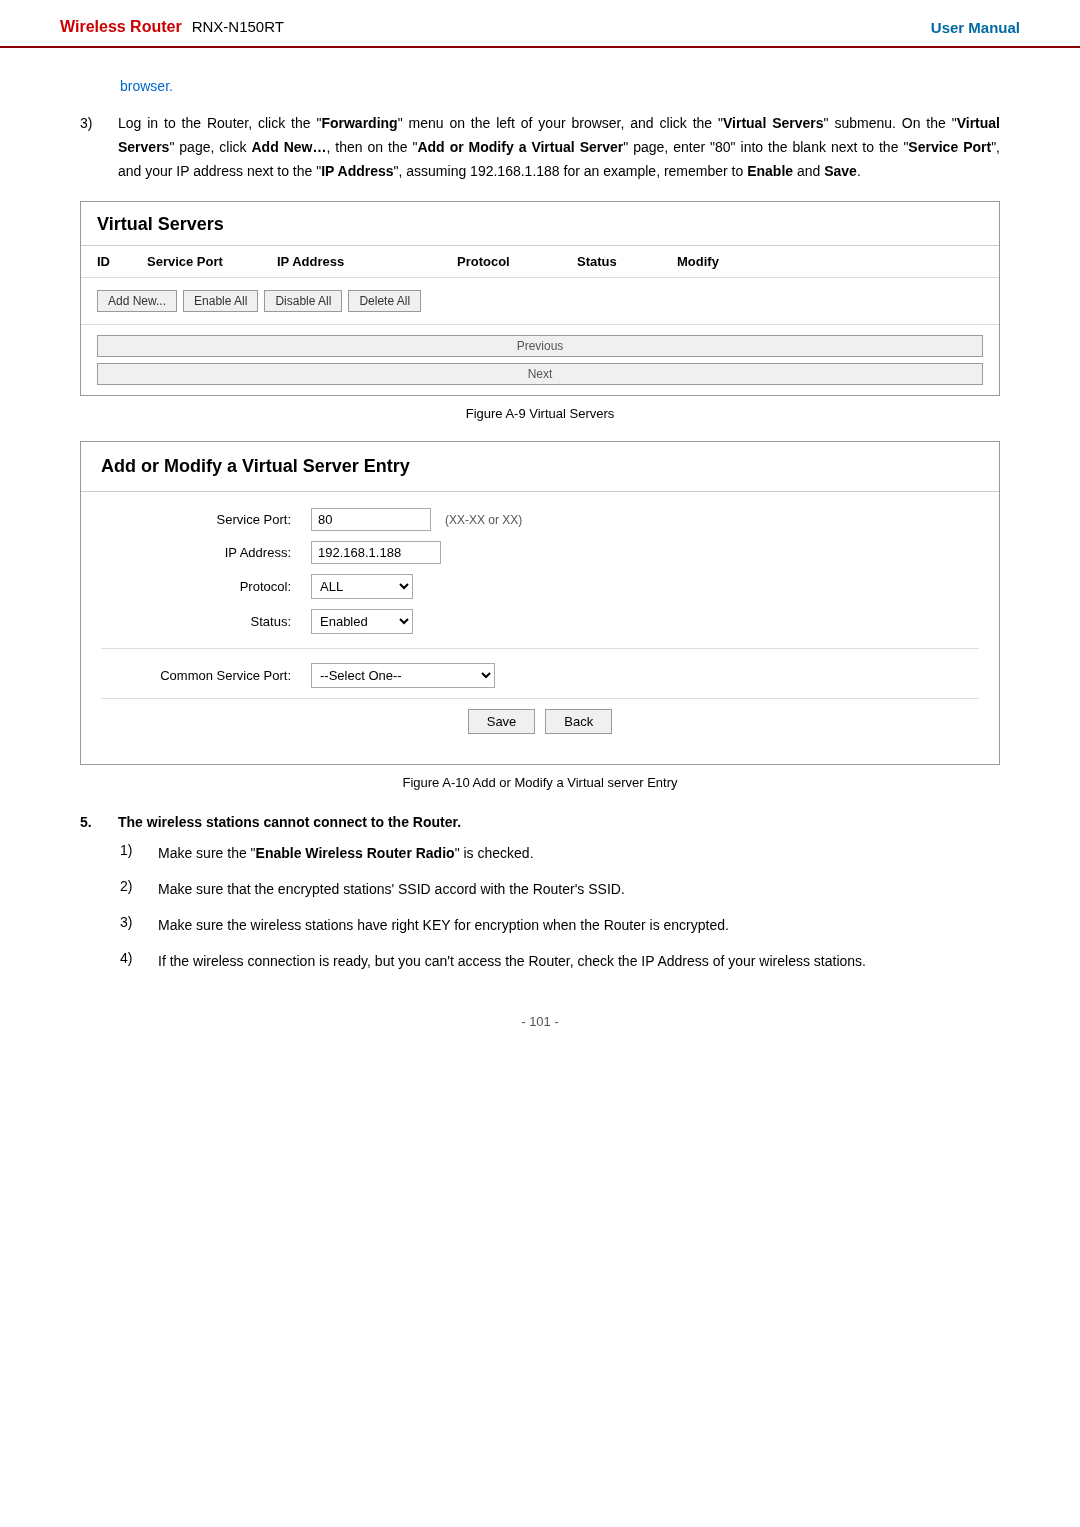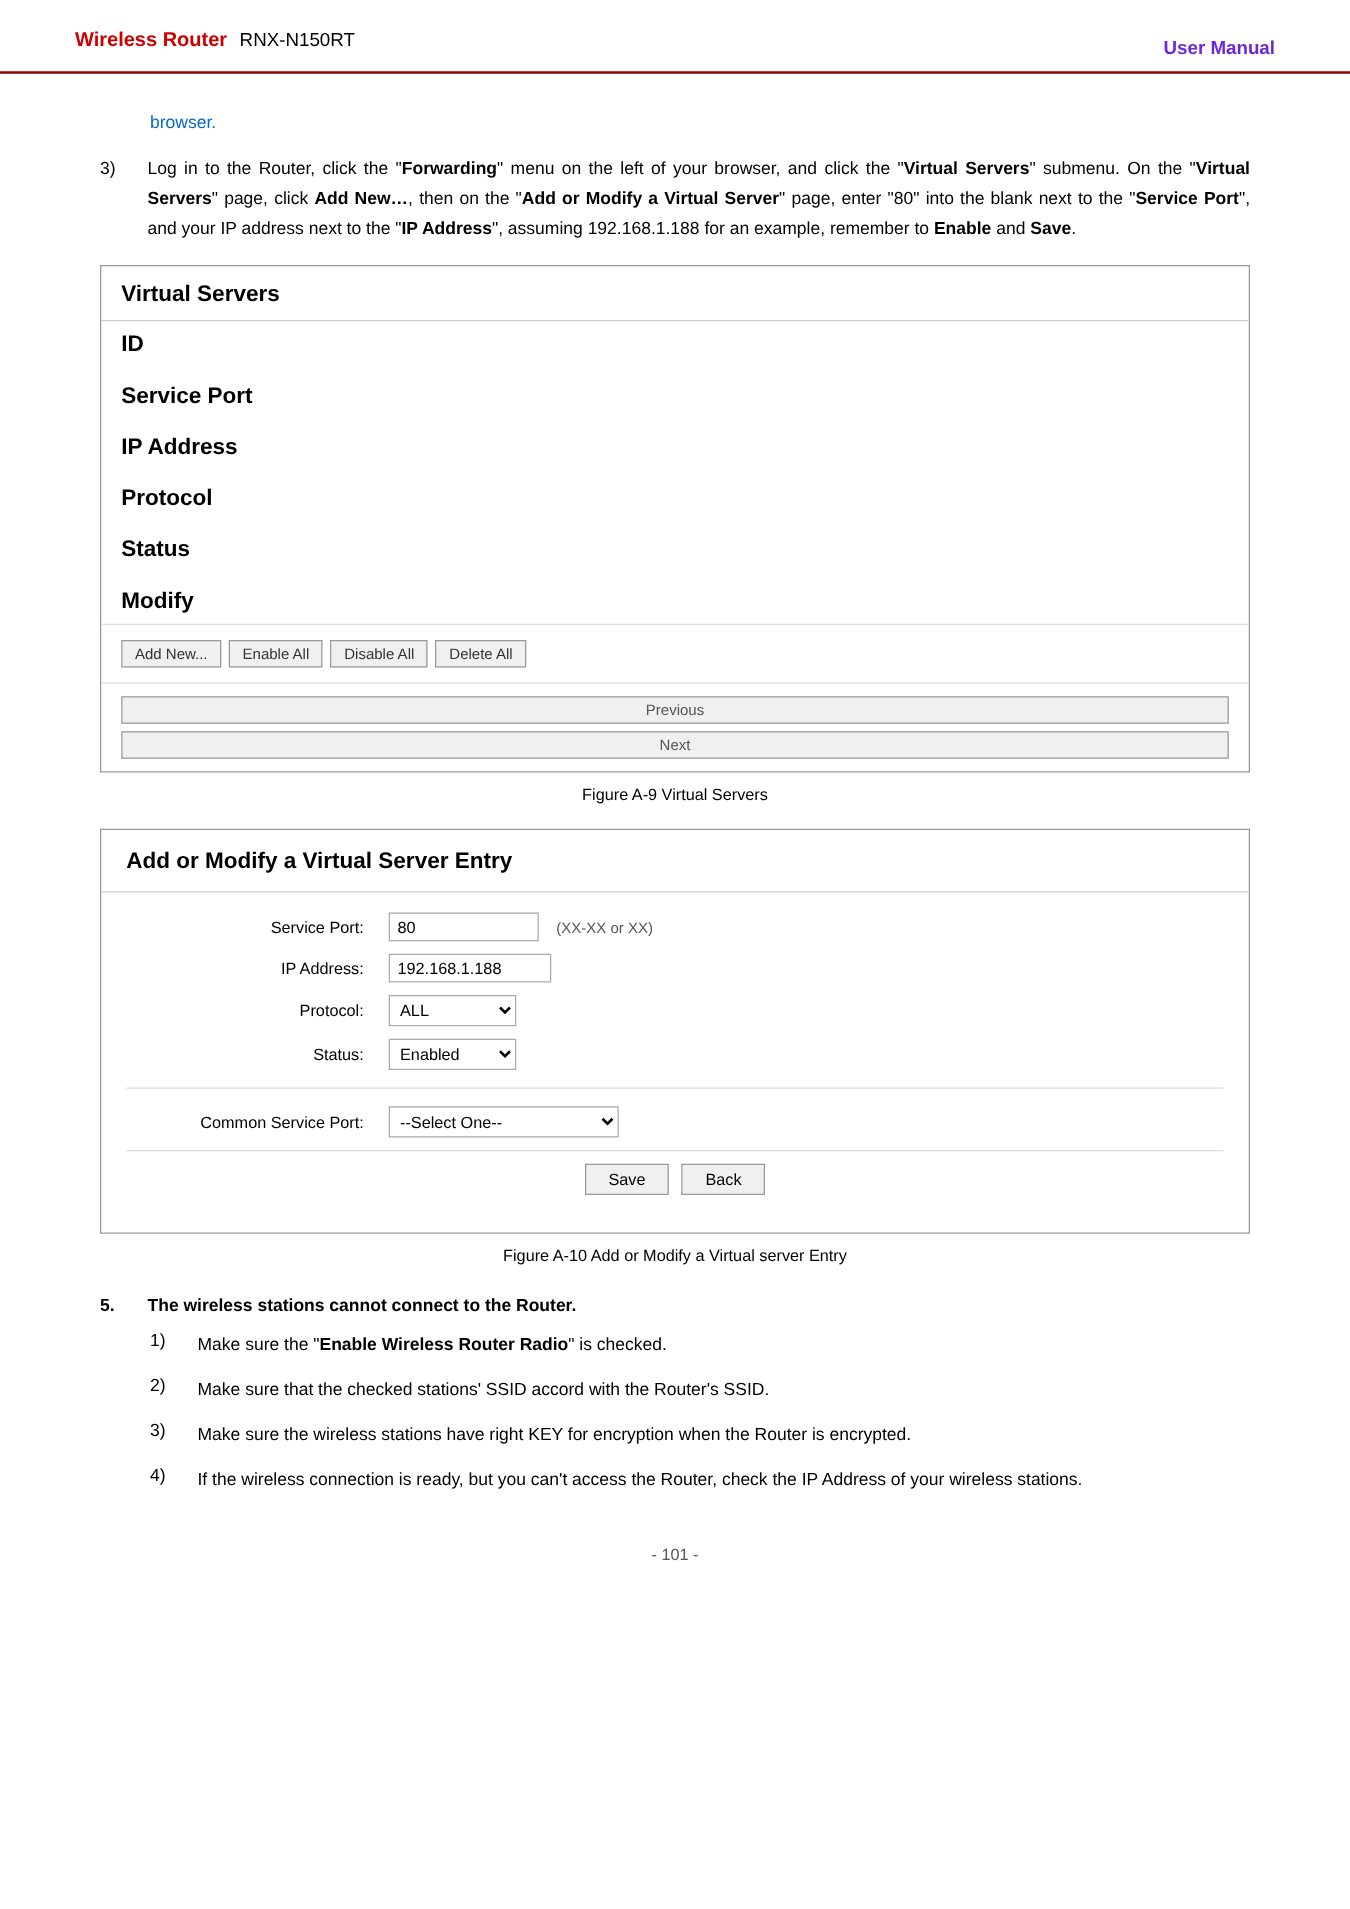--- a/index.html
+++ b/index.html
@@ -31,22 +31,21 @@
       font-weight: bold;
       font-size: 16px;
     }
     .header-model {
       font-size: 15px;
       color: #000;
     }
     .header-right {
       font-weight: bold;
       font-size: 15px;
-      color: #6d28d9;
-      margin-top: 12px;
+      color: #0369a1;
     }
 
     
     .content {
       padding: 30px 80px 40px 80px;
     }
 
     
     .browser-link {
       color: #0066cc;
@@ -85,25 +84,24 @@
     }
     .vs-title {
       font-size: 18px;
       font-weight: bold;
       padding: 12px 16px 10px 16px;
       border-bottom: 1px solid #ccc;
     }
     .vs-table-header {
       display: flex;
       padding: 8px 16px;
-      font-size: 18px;
+      font-size: 13px;
       font-weight: bold;
       border-bottom: 1px solid #ddd;
       gap: 20px;
-      flex-direction: column;
     }
     .vs-col-id { width: 30px; }
     .vs-col-sp { width: 110px; }
     .vs-col-ip { width: 160px; }
     .vs-col-proto { width: 100px; }
     .vs-col-status { width: 80px; }
     .vs-col-modify { width: 80px; }
 
     .vs-actions {
       display: flex;
@@ -382,21 +380,21 @@
     <div class="sub-list-item">
       <span class="sub-num">1)</span>
       <span class="sub-text">
         Make sure the "<b>Enable Wireless Router Radio</b>" is checked.
       </span>
     </div>
 
     <div class="sub-list-item">
       <span class="sub-num">2)</span>
       <span class="sub-text">
-        Make sure that the checked stations' SSID accord with the Router's SSID.
+        Make sure that the encrypted stations' SSID accord with the Router's SSID.
       </span>
     </div>
 
     <div class="sub-list-item">
       <span class="sub-num">3)</span>
       <span class="sub-text">
         Make sure the wireless stations have right KEY for encryption when the Router is encrypted.
       </span>
     </div>
 

